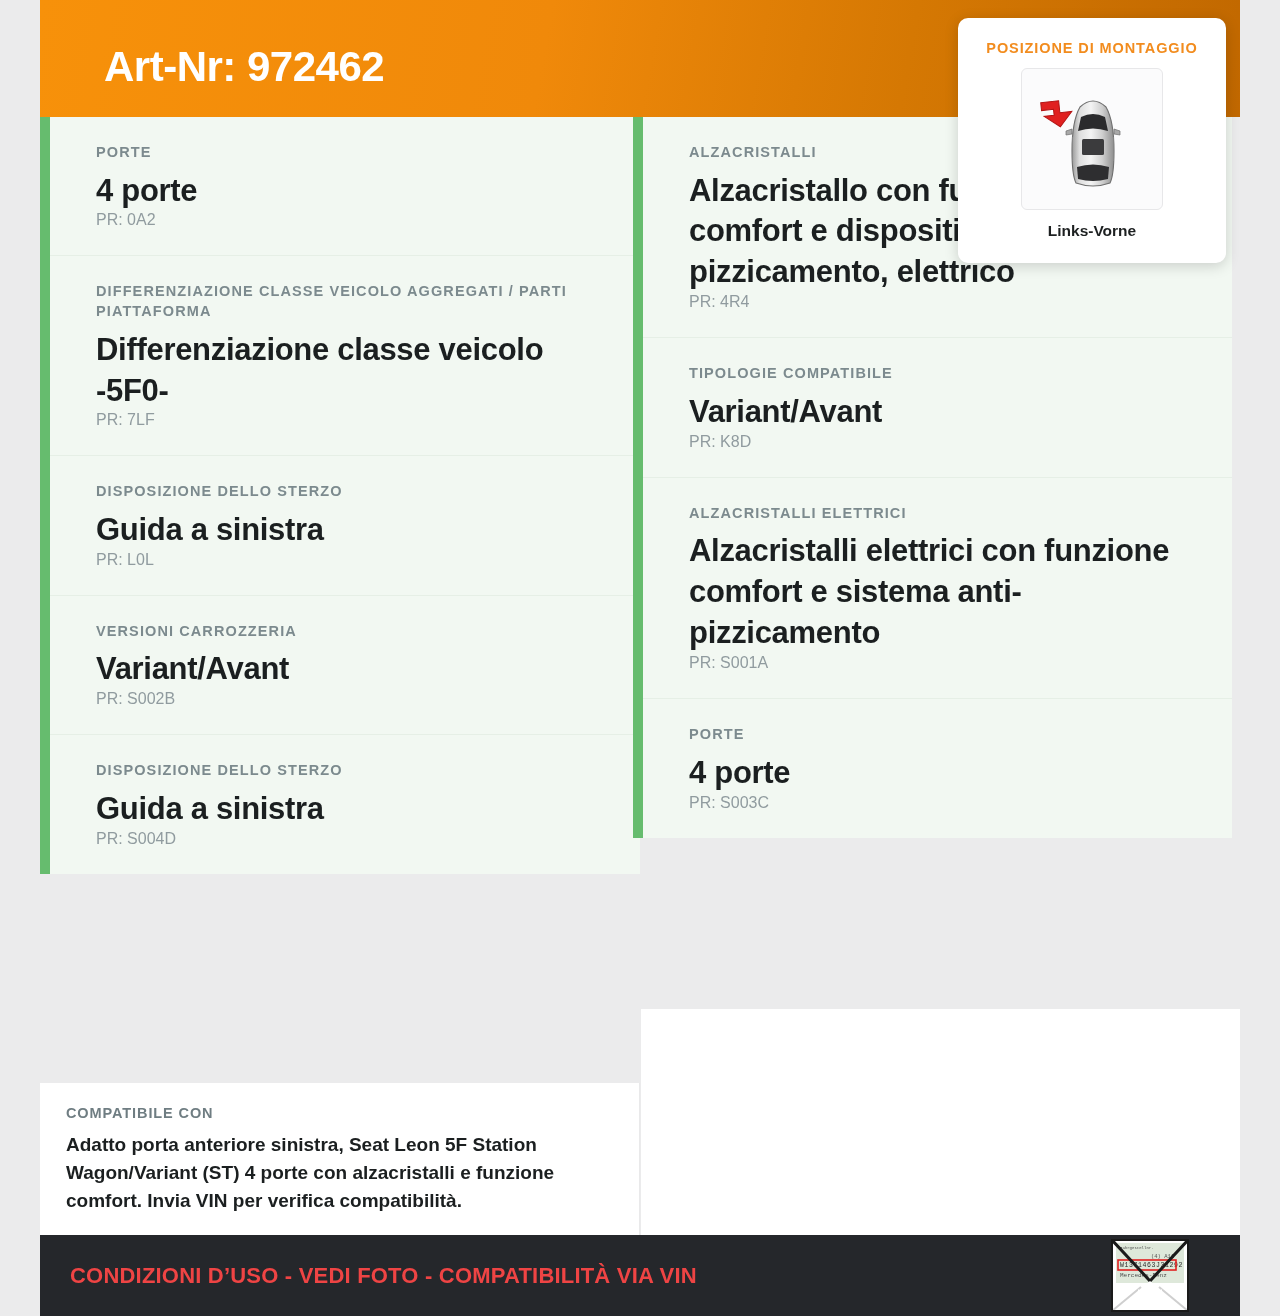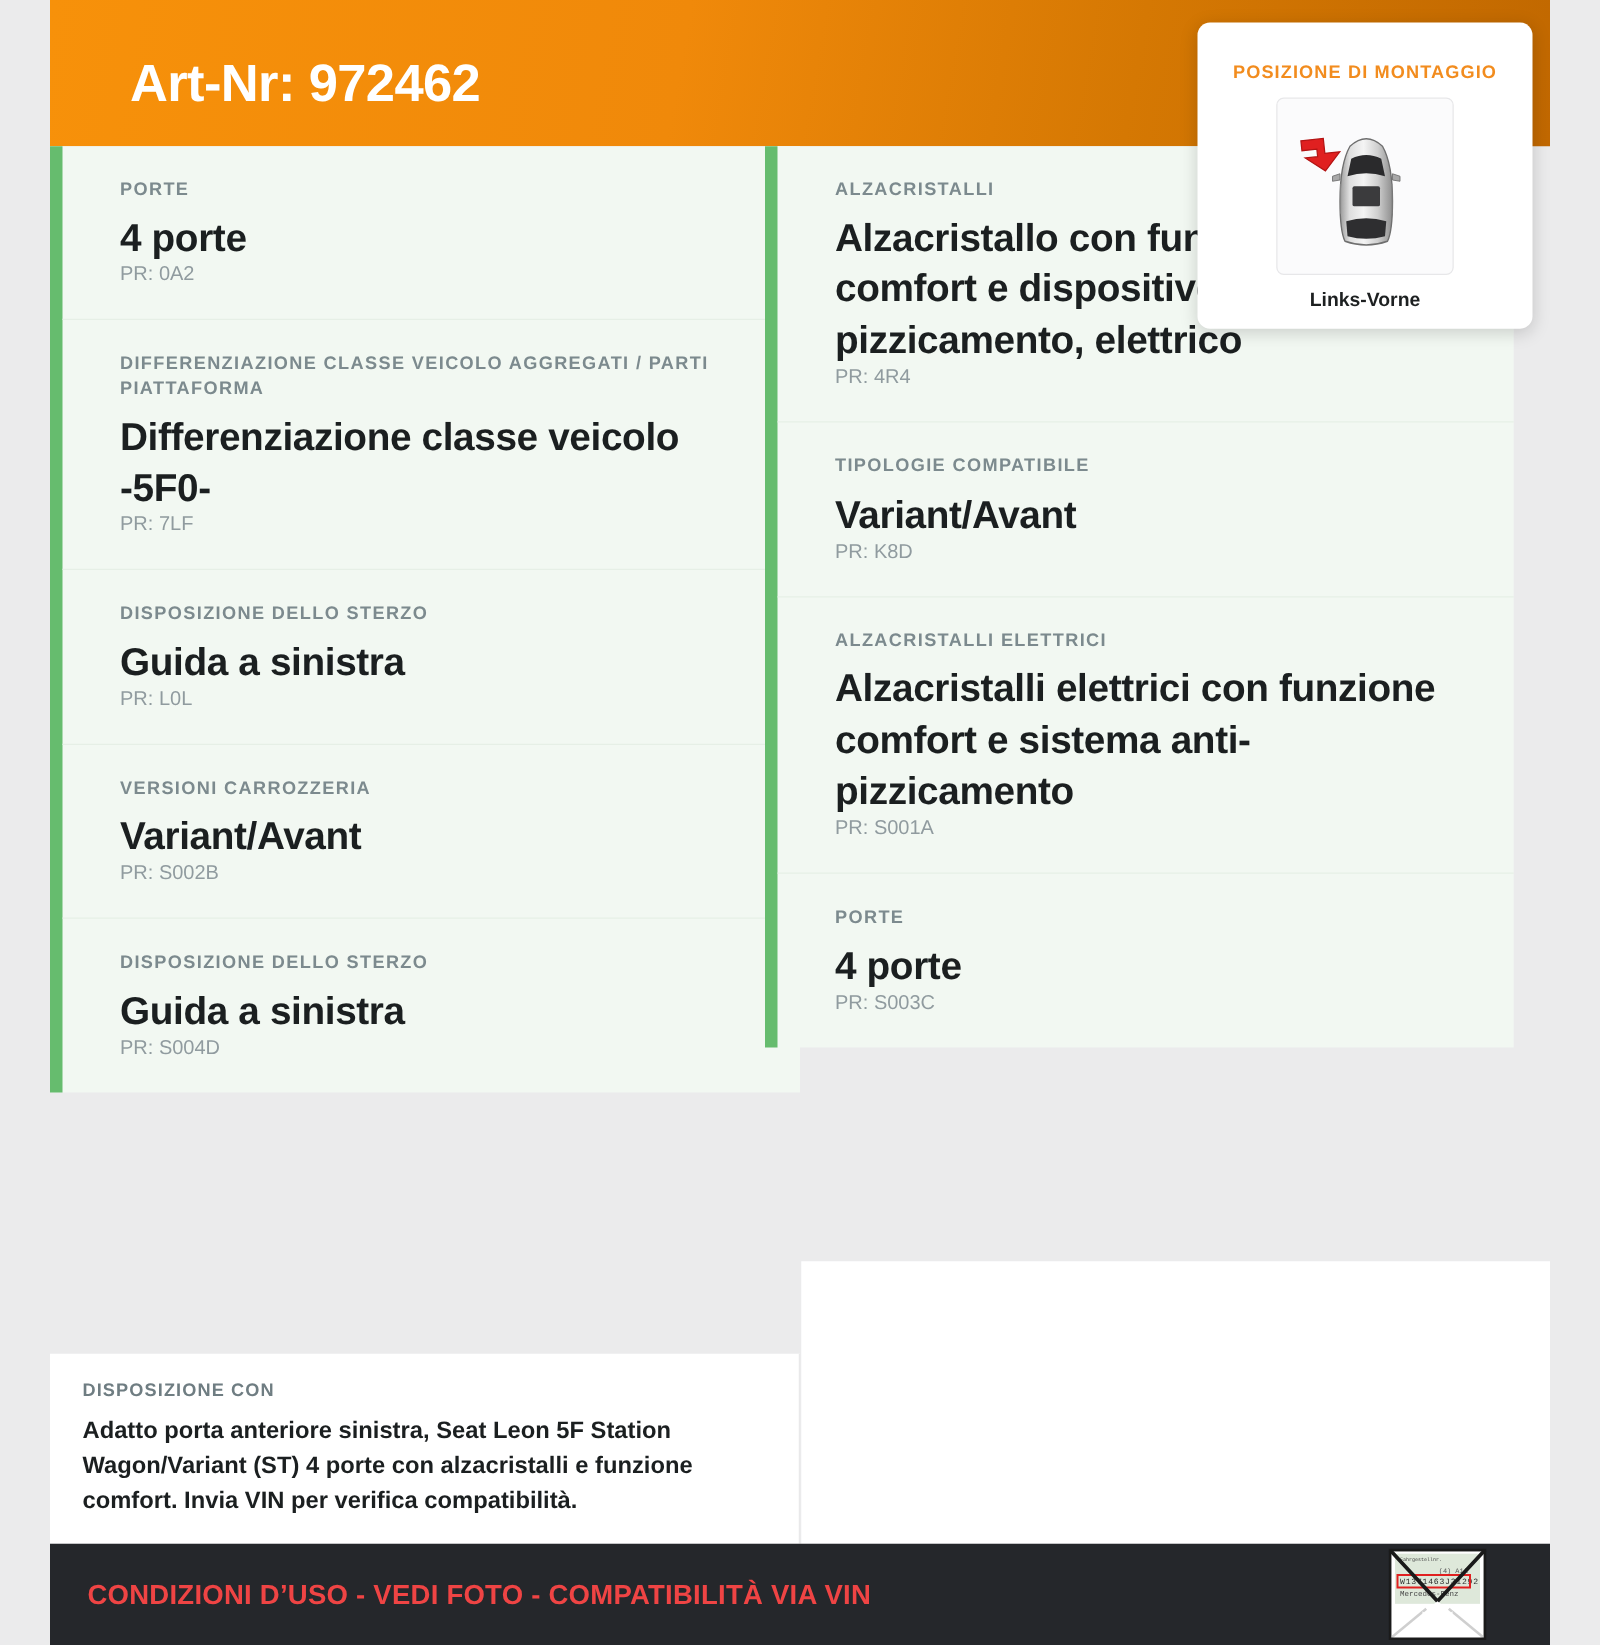--- a/index.html
+++ b/index.html
@@ -43,21 +43,21 @@
   .mount-panel {
     position: absolute;
     left: 958px;
     top: 18px;
     width: 268px;
     height: 245px;
     background: #ffffff;
     border-radius: 10px;
     box-shadow: 0 3px 14px rgba(0,0,0,0.17);
     text-align: center;
-    padding-top: 32px;
+    padding-top: 22px;
     z-index: 30;
   }
   .mount-title {
     color: #f28c1e;
     font-size: 14.5px;
     font-weight: bold;
     letter-spacing: 0.9px;
   }
   .mount-imgbox {
     width: 142px;
@@ -75,21 +75,21 @@
     color: #1d2021;
   }
 
   
   .col {
     position: absolute;
     background: #f2f8f2;
     border-left: 10px solid #66bc6e;
   }
   .col-left  { left: 40px;  top: 117px; width: 600px; }
-  .col-right { left: 612px; top: 117px; width: 599px; }
+  .col-right { left: 633px; top: 117px; width: 599px; }
 
   .spec {
     padding: 26px 0 26px 46px;
     border-bottom: 1px solid #e6efe6;
   }
   .spec:last-child { border-bottom: none; }
 
   .spec-label {
     color: #7c8a8e;
     font-size: 14.5px;
@@ -263,21 +263,21 @@
     <div class="spec">
       <div class="spec-label">PORTE</div>
       <div class="spec-value">4 porte</div>
       <div class="spec-pr">PR: S003C</div>
     </div>
   </div>
 
   <div class="white-fill"></div>
 
   <div class="compat">
-    <div class="compat-label">DISPOSIZIONE CON</div>
+    <div class="compat-label">COMPATIBILE CON</div>
     <div class="compat-text">Adatto porta anteriore sinistra, Seat Leon 5F Station Wagon/Variant (ST) 4 porte con alzacristalli e funzione comfort. Invia VIN per verifica compatibilità.</div>
   </div>
 
   <div class="footer">
     <div class="footer-text">CONDIZIONI D’USO - VEDI FOTO - COMPATIBILITÀ VIA VIN</div>
     <div class="footer-badge">
       <svg width="78" height="73" viewBox="0 0 78 73">
         <rect x="1" y="1" width="76" height="71" fill="#ffffff" stroke="#1a1a1a" stroke-width="2"></rect>
 
         <rect x="5" y="4" width="68" height="40" fill="#e4ece1"></rect>

